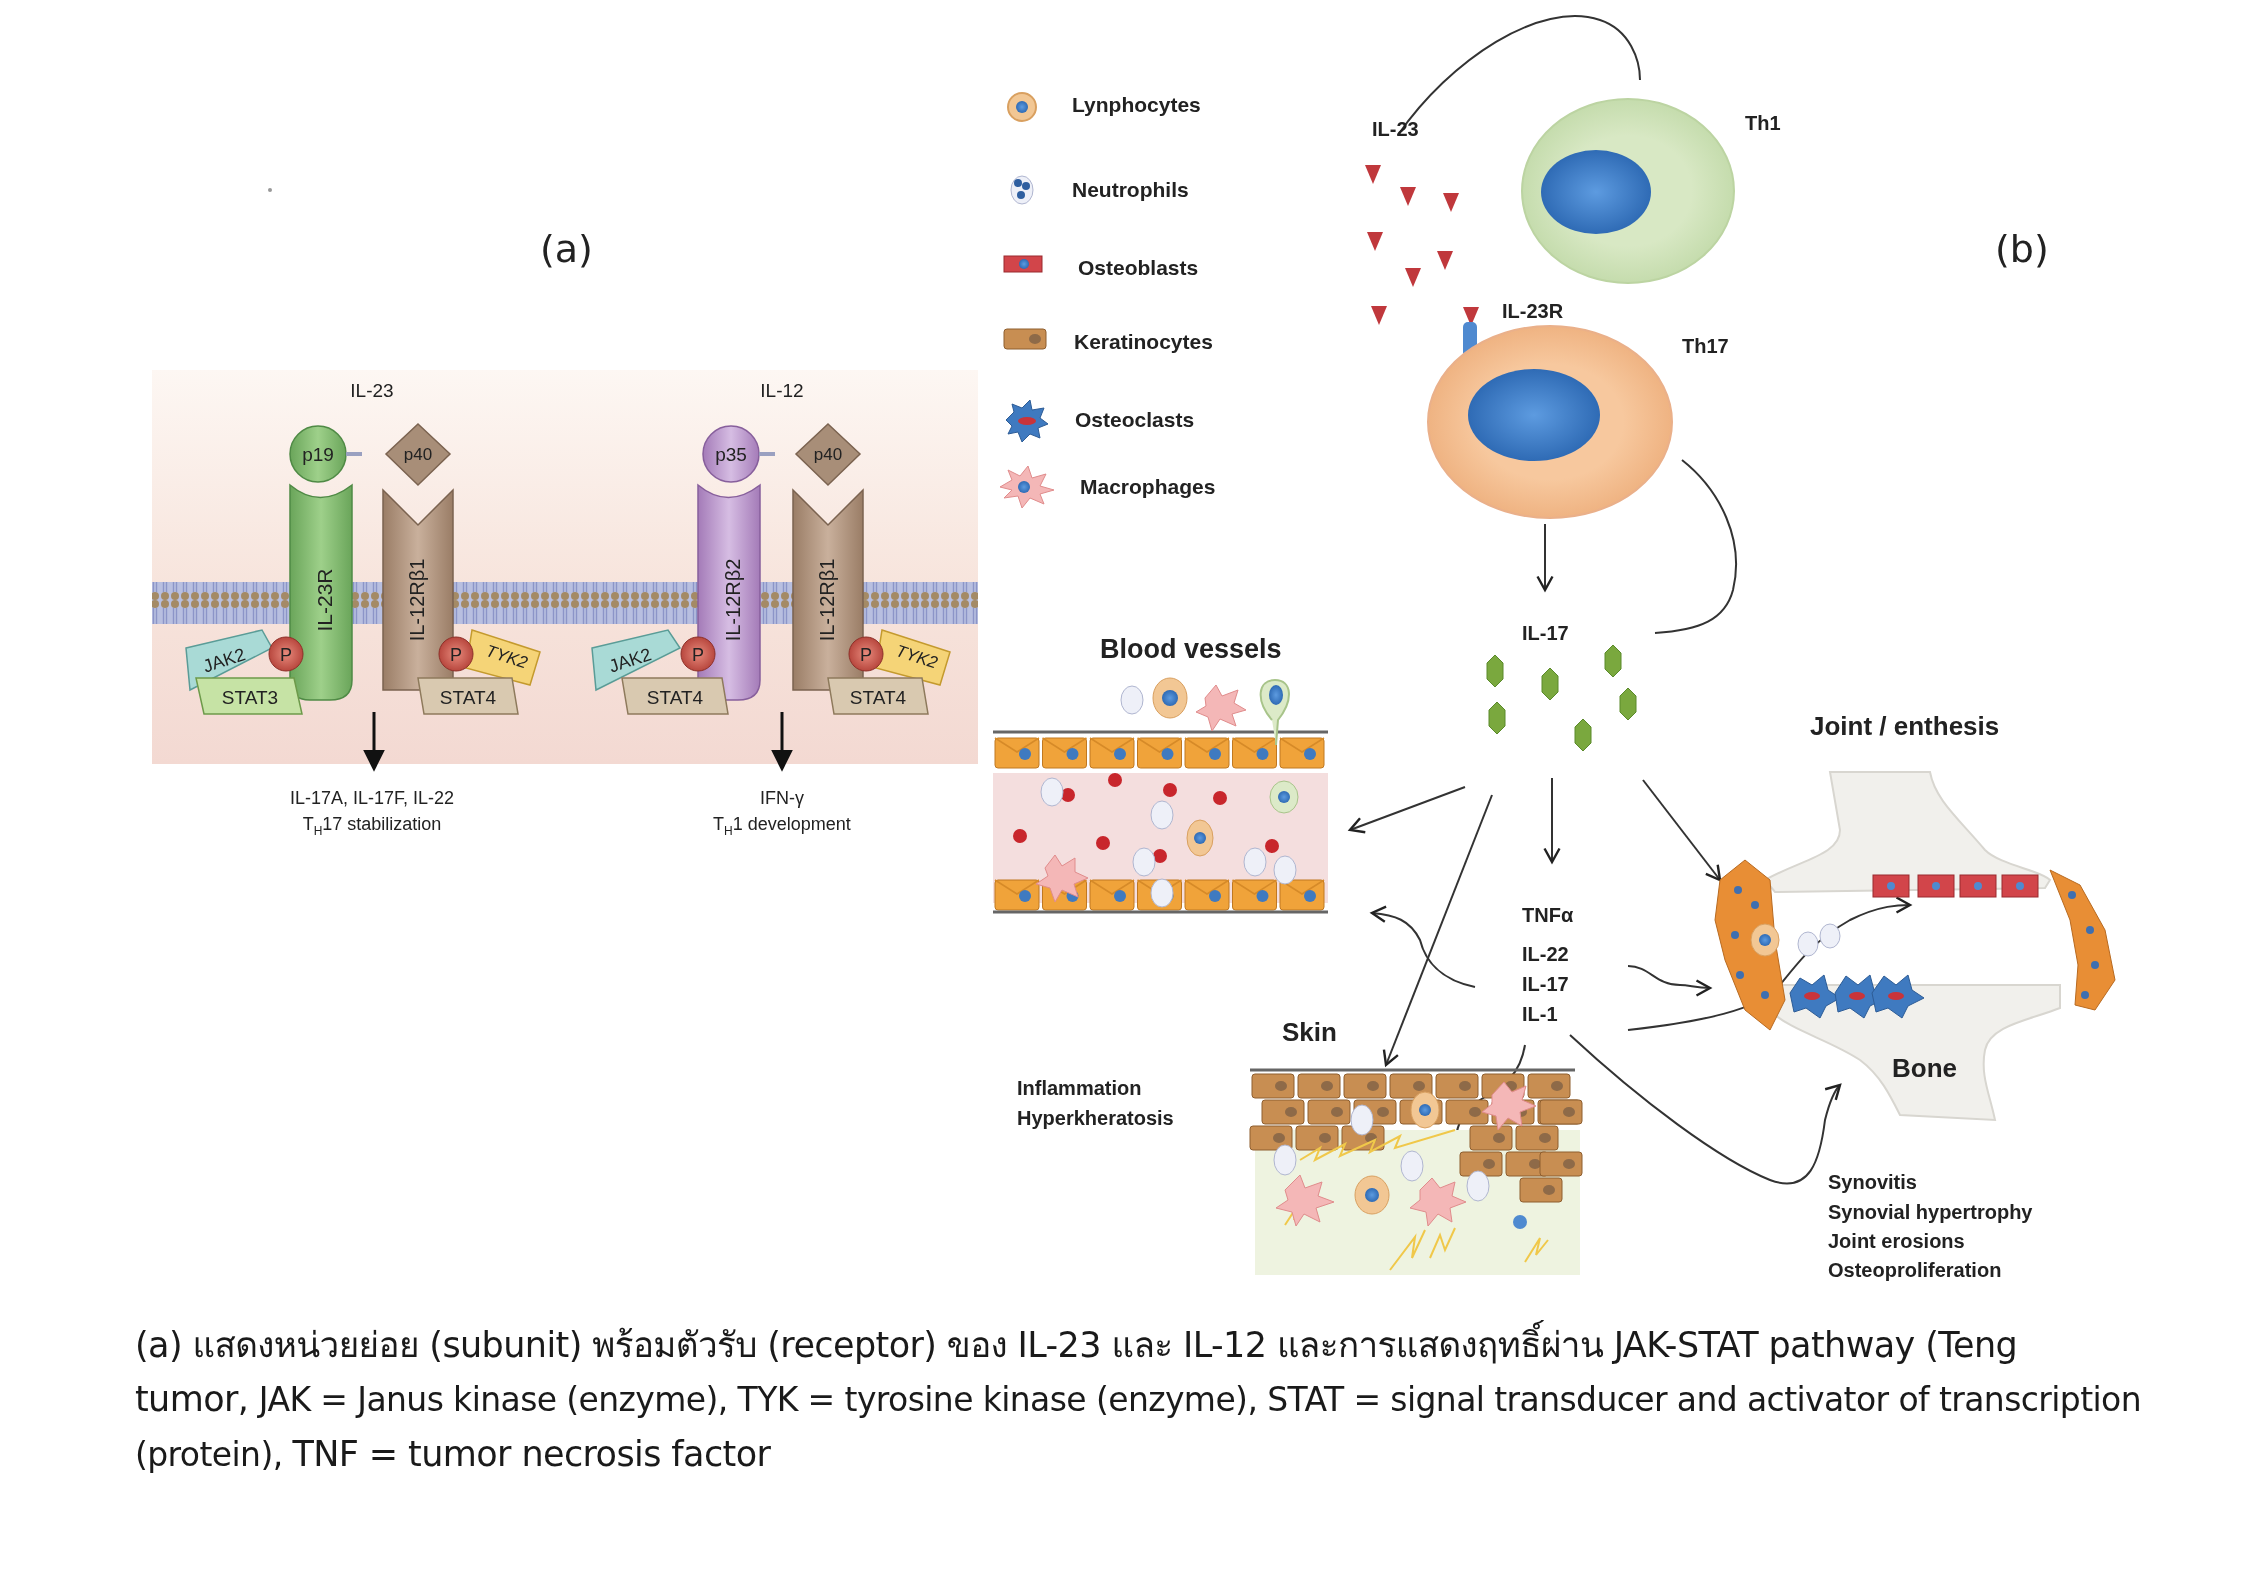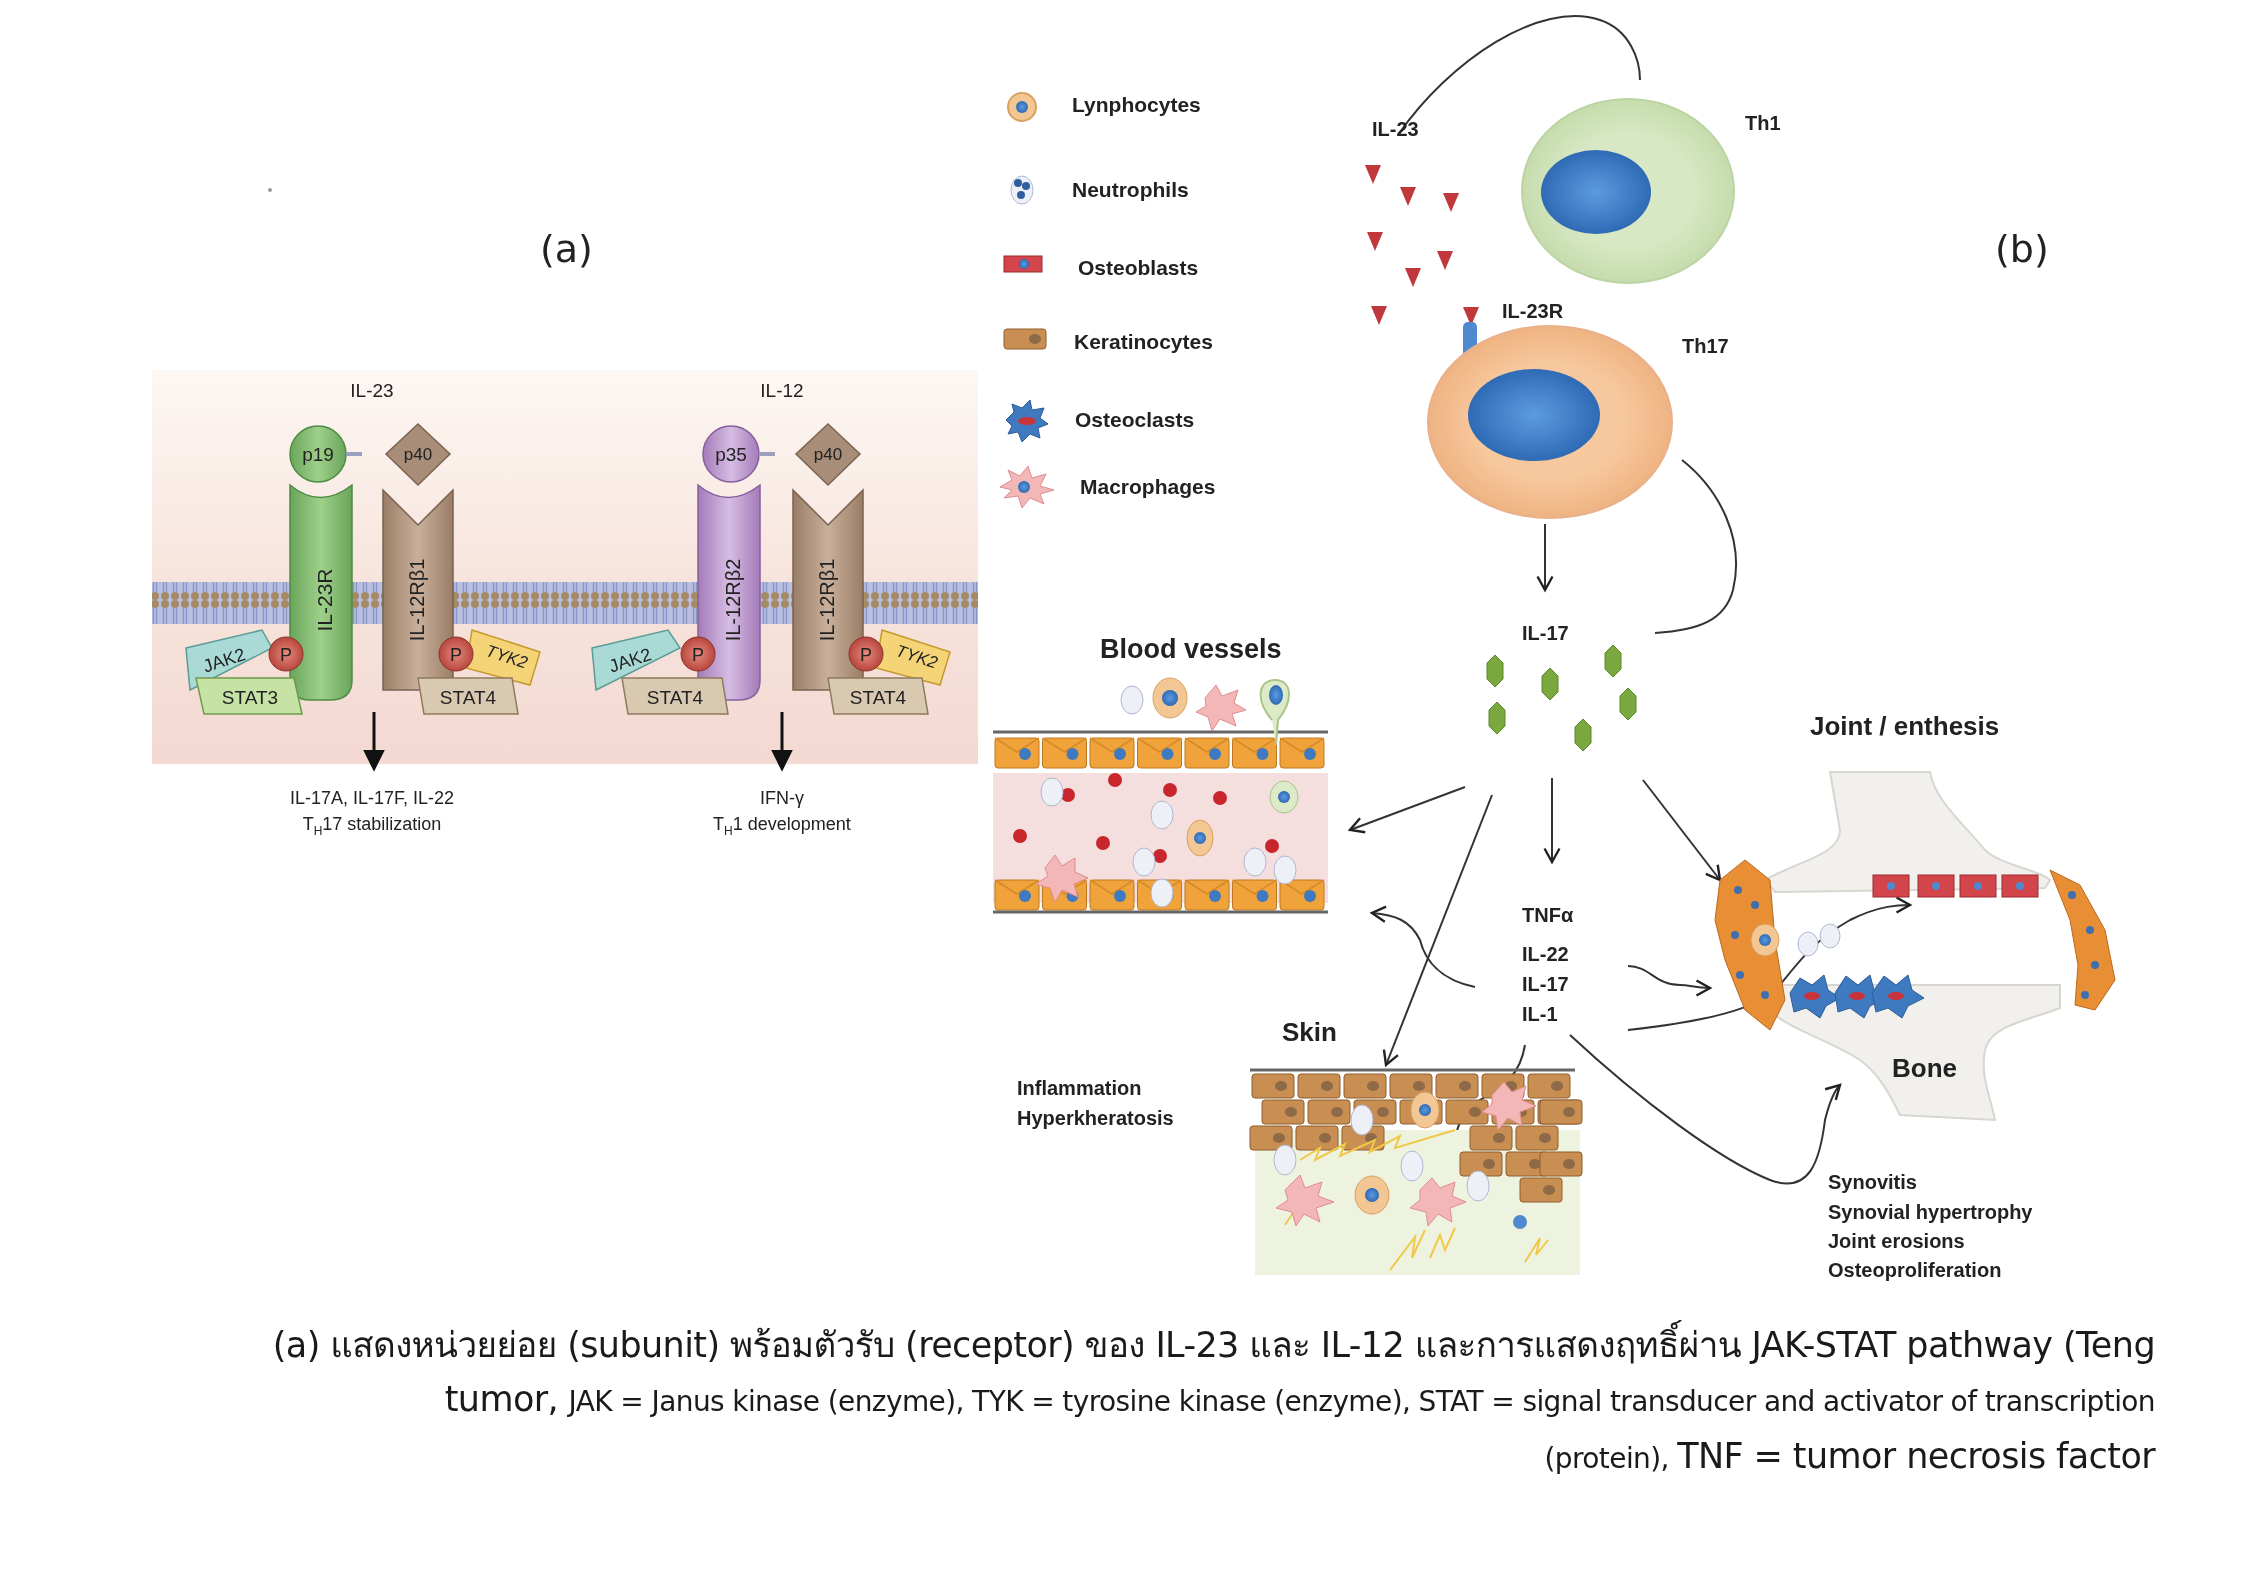--- a/index.html
+++ b/index.html
@@ -1,23 +1,23 @@
 <!DOCTYPE html>
 <html><head>
 <meta charset="utf-8">
 <style>
   html, body { margin:0; padding:0; background:#ffffff; }
   body { width:2260px; height:1592px; position:relative; overflow:hidden; font-family:"Liberation Sans", sans-serif; }
   svg#fig { position:absolute; left:0; top:0; width:2260px; height:1592px; }
   .lbl { font-family:"Liberation Sans", sans-serif; fill:#222; }
   .bold { font-weight:bold; }
   .panel-label { font-family:"DejaVu Sans", sans-serif; font-size:38px; fill:#222; }
-  .caption { position:absolute; left:135px; top:1318px; width:2020px; font-family:"DejaVu Sans", sans-serif; font-size:35px; line-height:54px; color:#1a1a1a; letter-spacing:-0.6px;text-align:right; }
+  .caption { position:absolute; left:135px; top:1318px; width:2020px; font-family:"DejaVu Sans", sans-serif; font-size:35px; line-height:54px; color:#1a1a1a; letter-spacing:-0.6px; }
   .caption .line { white-space:nowrap; }
-  .caption .small { font-size:28px; }
+  .caption .small { font-size:33px; }
   .caption i { font-style:italic; }
 </style>
 </head>
 <body>
 
 <svg id="fig" viewBox="0 0 2260 1592" xmlns="http://www.w3.org/2000/svg">
   <defs>
     <linearGradient id="bgA" x1="0" y1="0" x2="0" y2="1">
       <stop offset="0" stop-color="#fdf7f3"></stop>
       <stop offset="0.55" stop-color="#f7e4dc"></stop>

